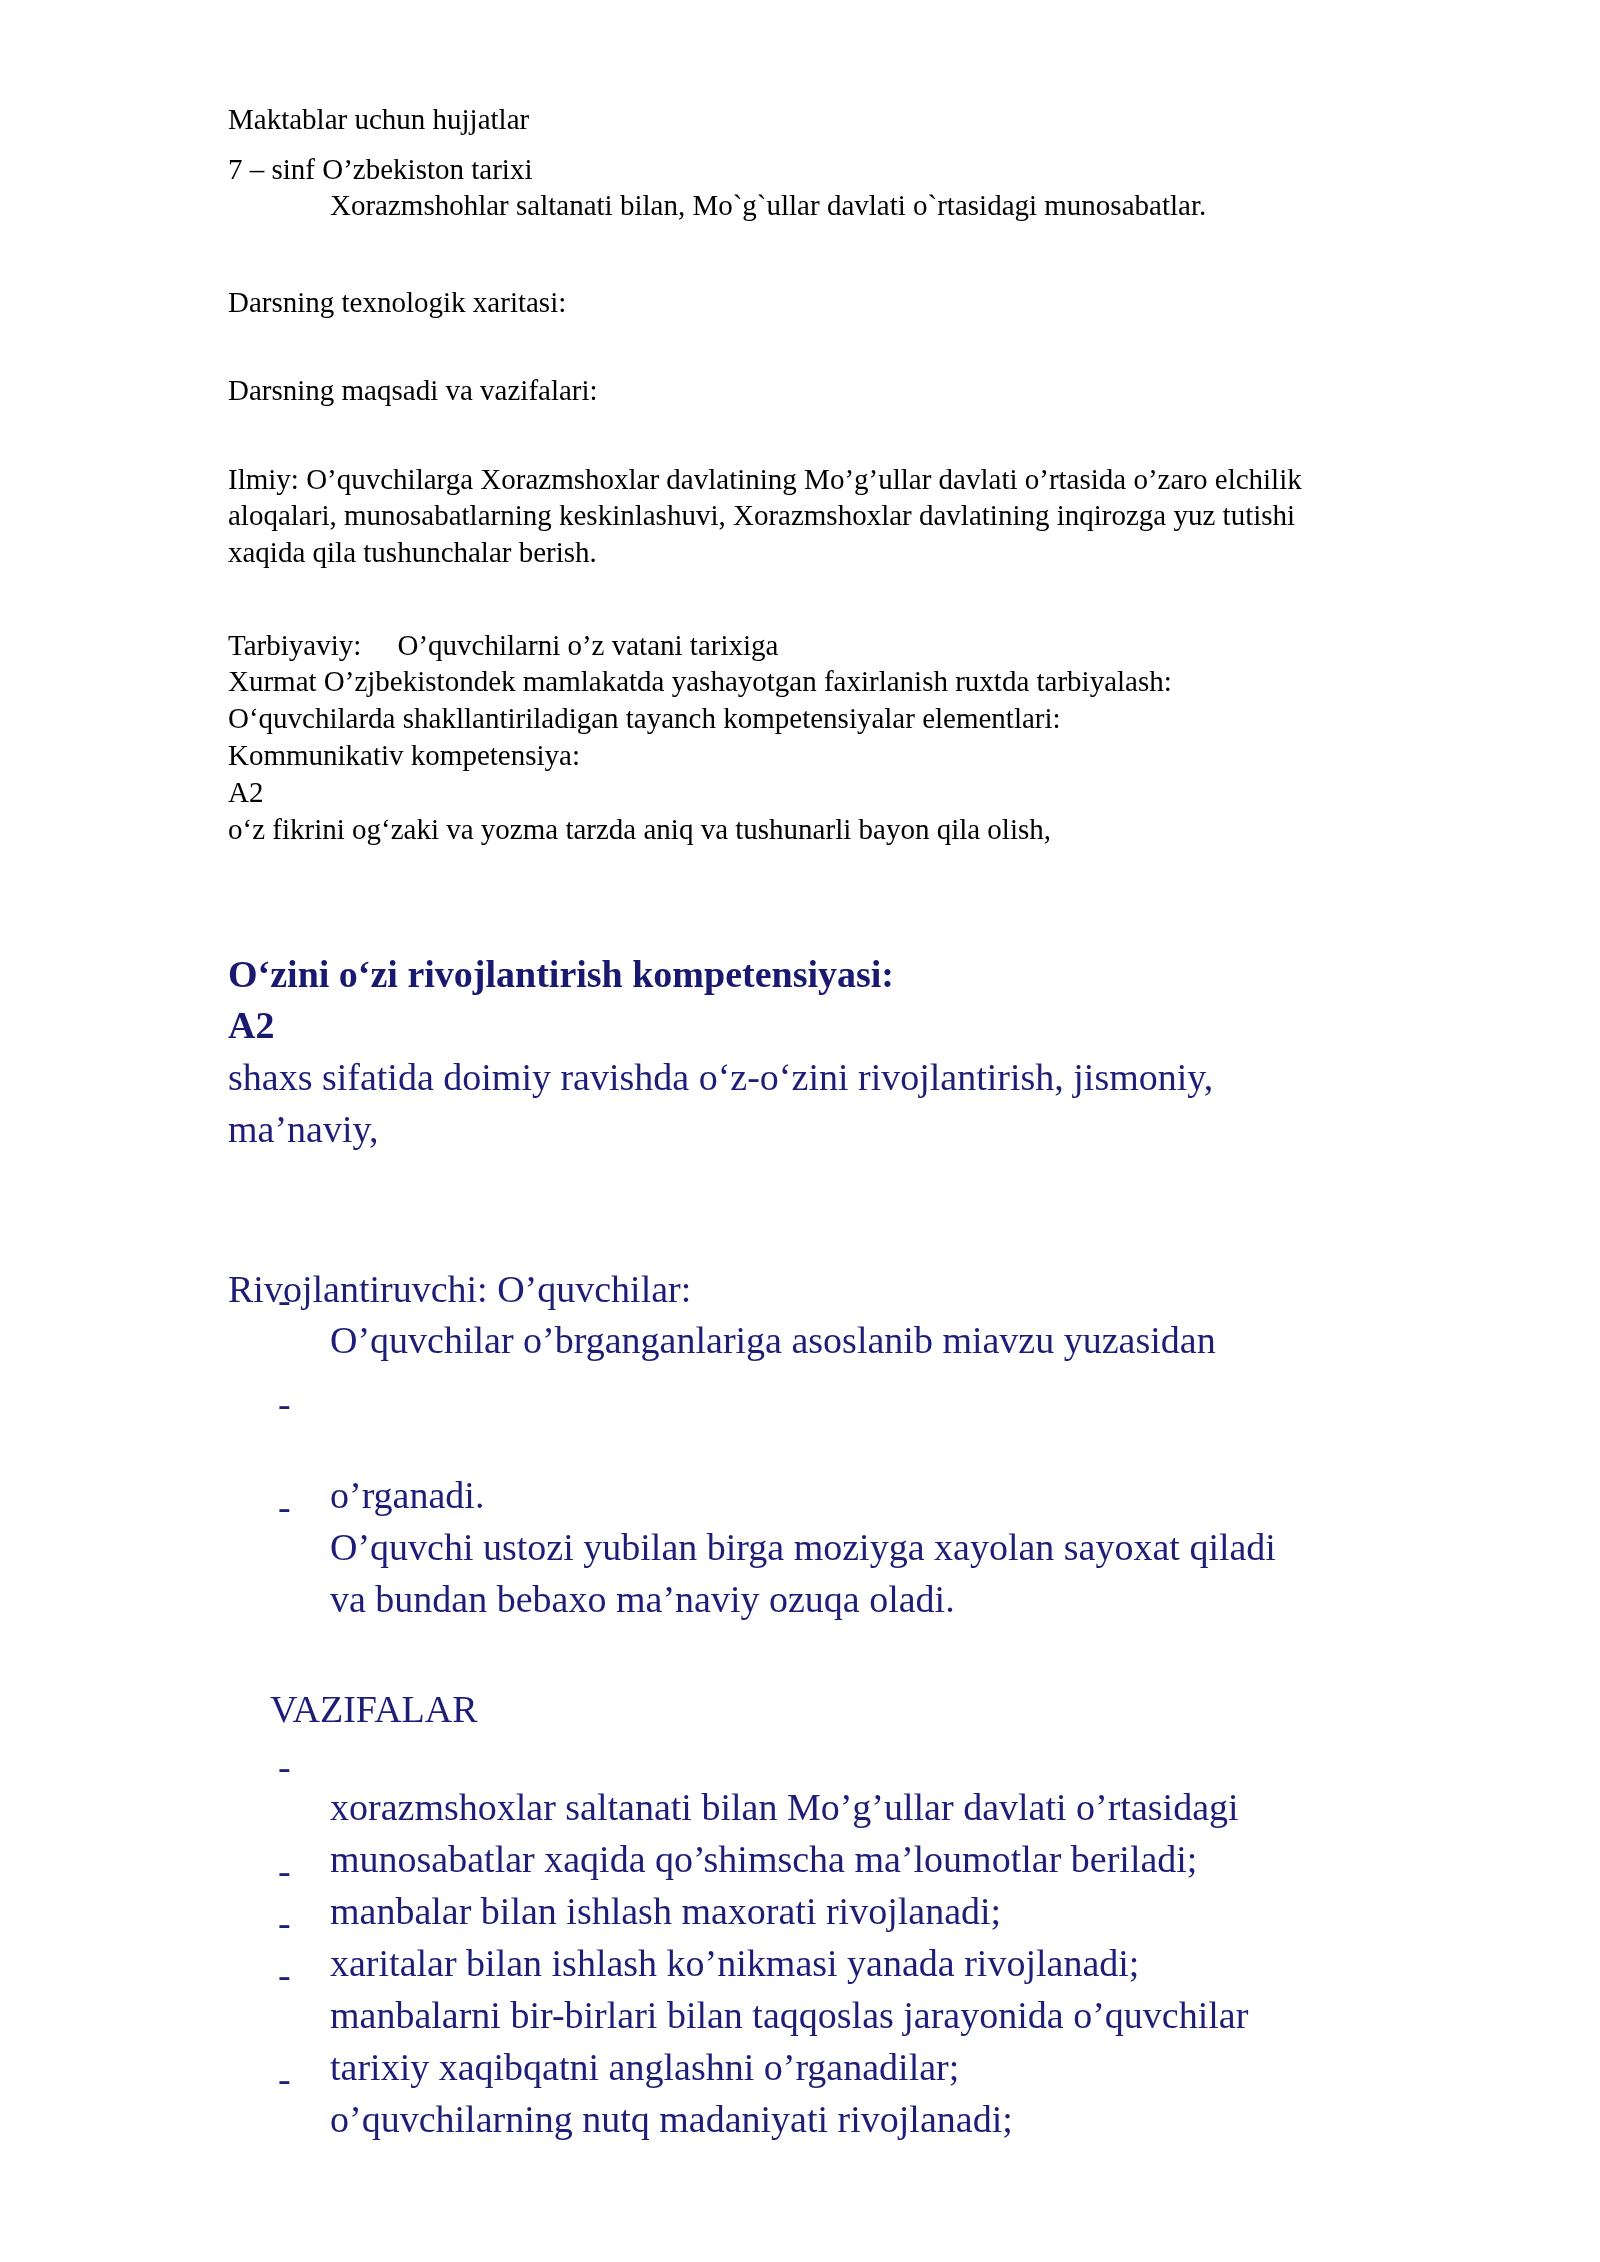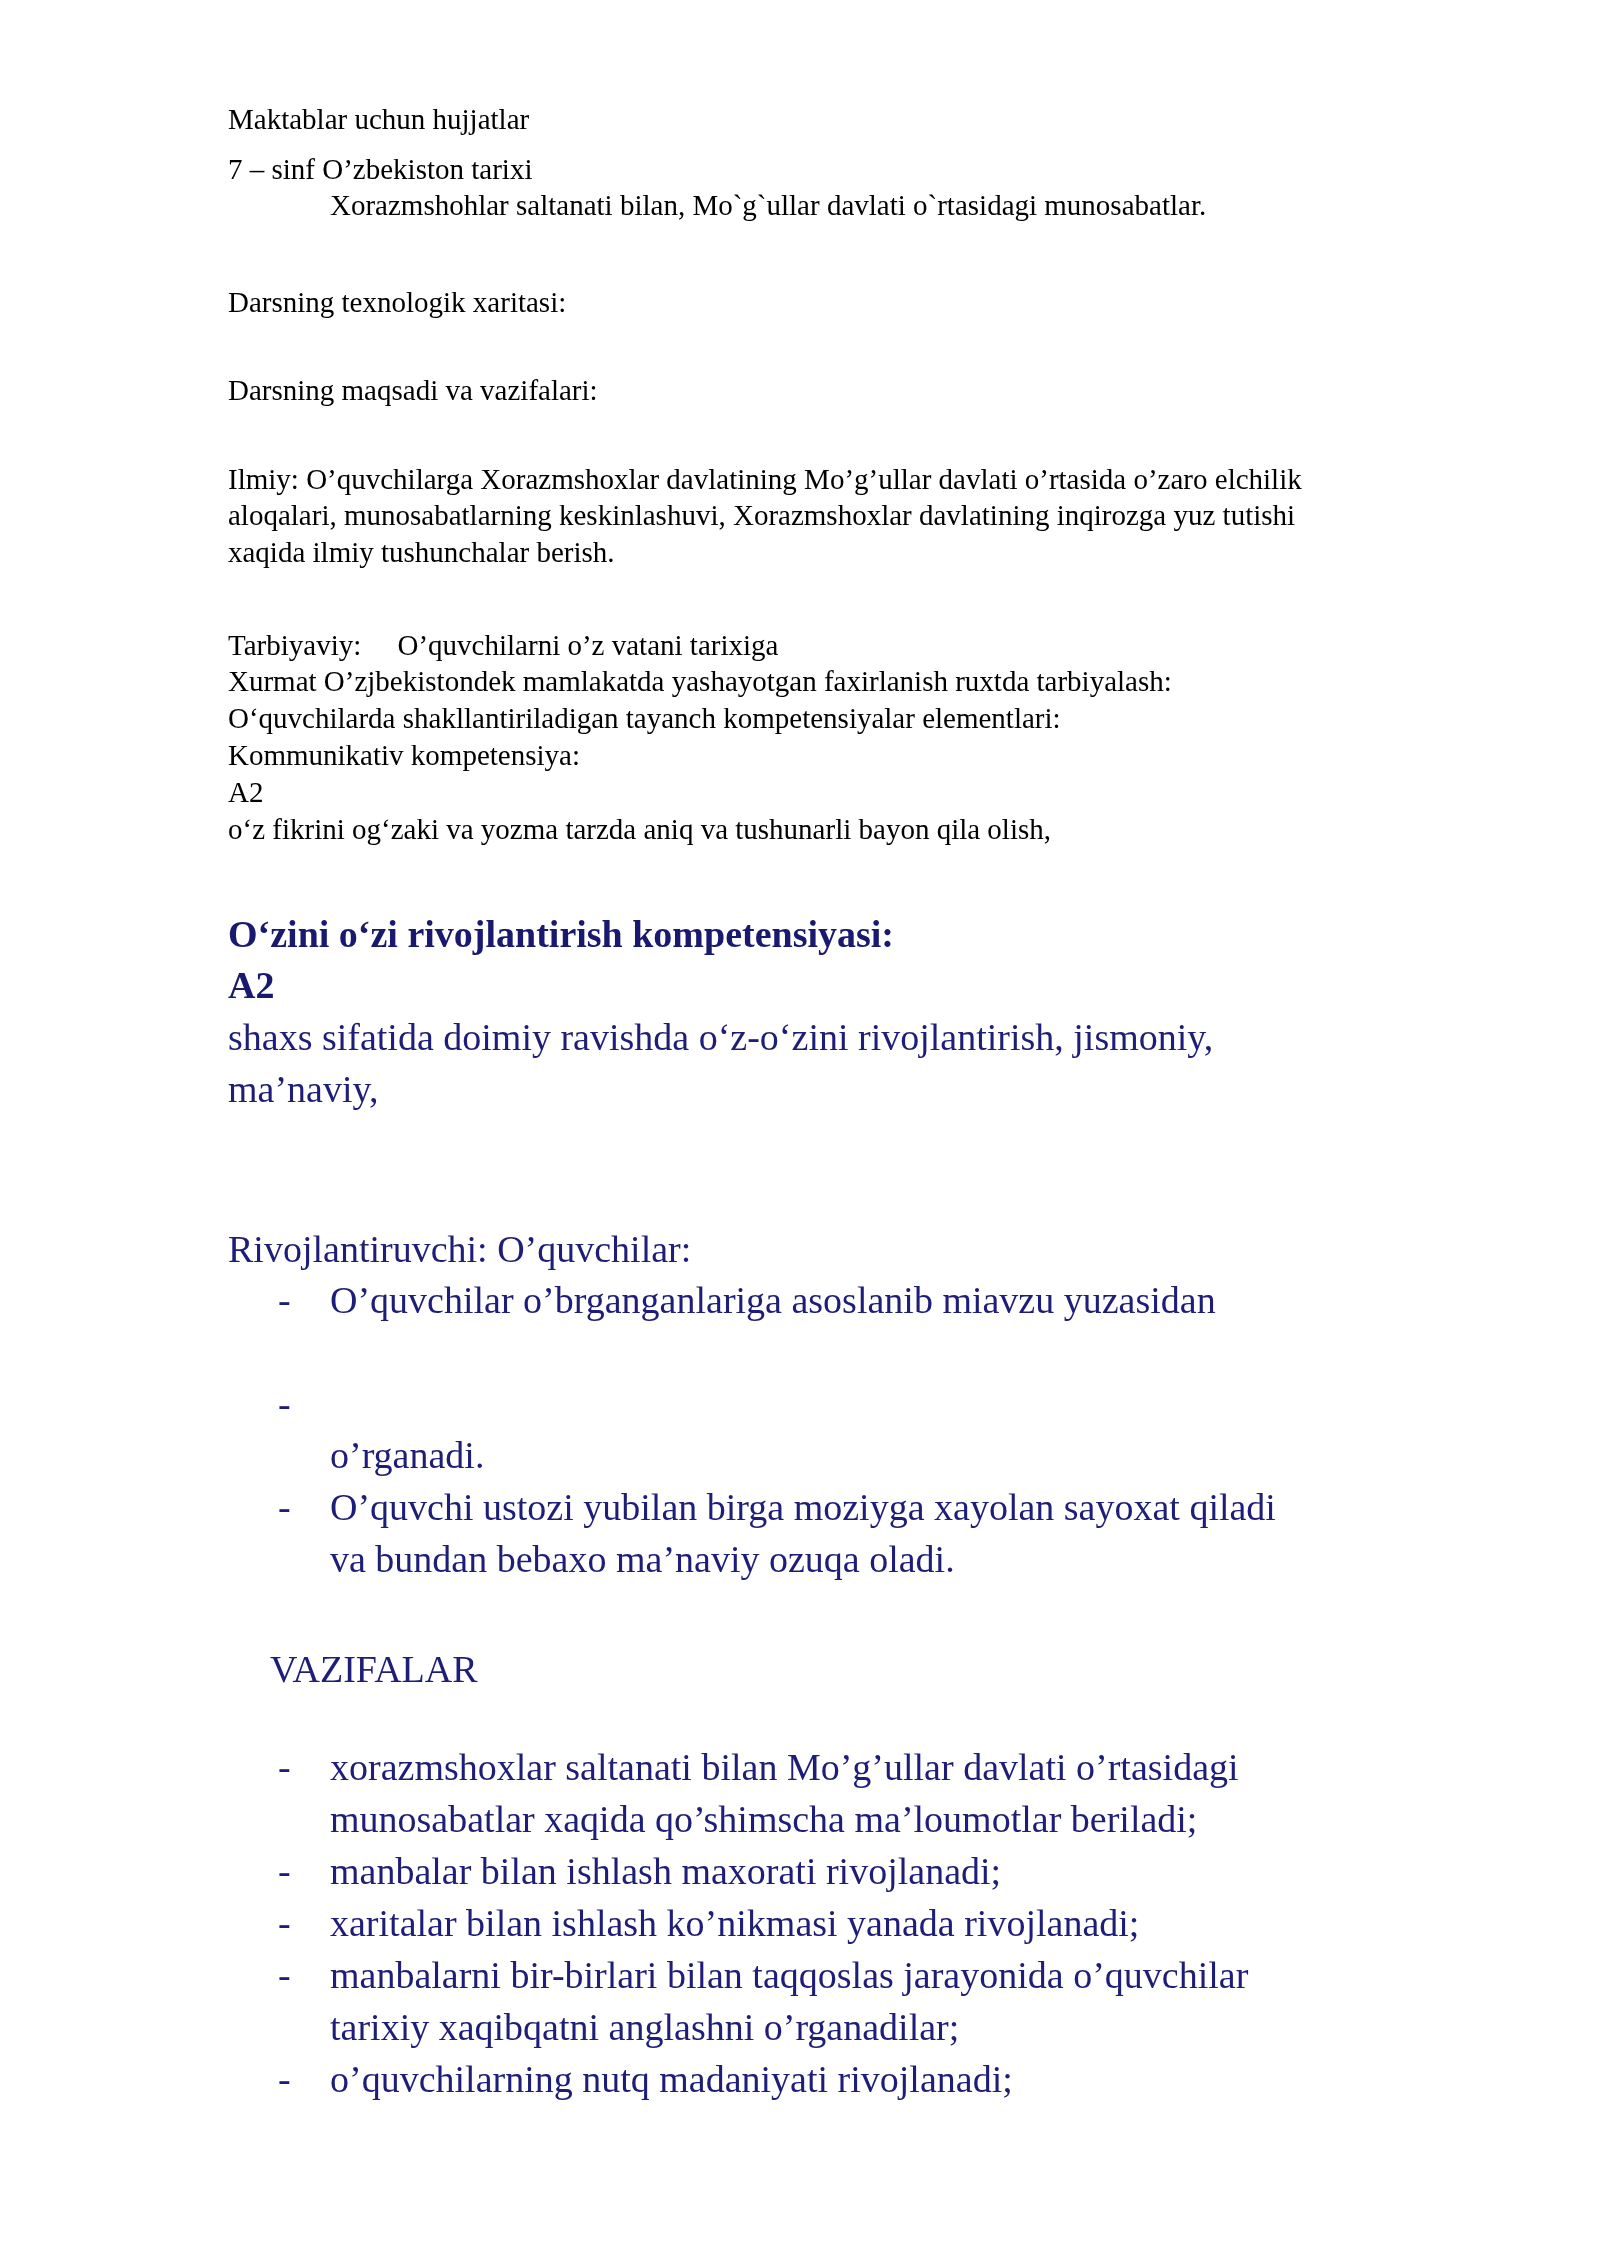--- a/index.html
+++ b/index.html
@@ -18,20 +18,21 @@
   }
   .bk {            
     font-size: 29px;
     line-height: 36px;
     color: #000000;
   }
   .bl {            
     font-size: 38px;
     line-height: 52px;
     color: #1e1e78;
+    margin-top: 40px;
   }
   .bld { font-weight: bold; color: #191970; }
   .indent1 { left: 330px; }
   .indent-head { left: 270px; }
   .dash {
     position: absolute;
     left: 278px;
     font-size: 38px;
     line-height: 52px;
     color: #1e1e78;
@@ -43,21 +44,21 @@
 <div class="page">
 
   <div class="ln bk" style="top:101px">Maktablar uchun hujjatlar</div>
   <div class="ln bk" style="top:151px">7 – sinf O’zbekiston tarixi</div>
   <div class="ln bk indent1" style="top:187px">Xorazmshohlar saltanati bilan, Mo`g`ullar davlati o`rtasidagi munosabatlar.</div>
   <div class="ln bk" style="top:284px">Darsning texnologik xaritasi:</div>
   <div class="ln bk" style="top:372px">Darsning maqsadi va vazifalari:</div>
 
   <div class="ln bk" style="top:461px">Ilmiy: O’quvchilarga Xorazmshoxlar davlatining Mo’g’ullar davlati o’rtasida o’zaro elchilik</div>
   <div class="ln bk" style="top:497px">aloqalari, munosabatlarning keskinlashuvi, Xorazmshoxlar davlatining inqirozga yuz tutishi</div>
-  <div class="ln bk" style="top:534px">xaqida ilmiy tushunchalar berish.</div>
+  <div class="ln bk" style="top:534px">xaqida qila tushunchalar berish.</div>
 
   <div class="ln bk" style="top:627px">Tarbiyaviy:     O’quvchilarni o’z vatani tarixiga</div>
   <div class="ln bk" style="top:663px">Xurmat O’zjbekistondek mamlakatda yashayotgan faxirlanish ruxtda tarbiyalash:</div>
   <div class="ln bk" style="top:700px">O‘quvchilarda shakllantiriladigan tayanch kompetensiyalar elementlari:</div>
   <div class="ln bk" style="top:737px">Kommunikativ kompetensiya:</div>
   <div class="ln bk" style="top:774px">A2</div>
   <div class="ln bk" style="top:811px">o‘z fikrini og‘zaki va yozma tarzda aniq va tushunarli bayon qila olish,</div>
 
   <div class="ln bl bld" style="top:908px">O‘zini o‘zi rivojlantirish kompetensiyasi:</div>
   <div class="ln bl bld" style="top:959px">A2</div>

